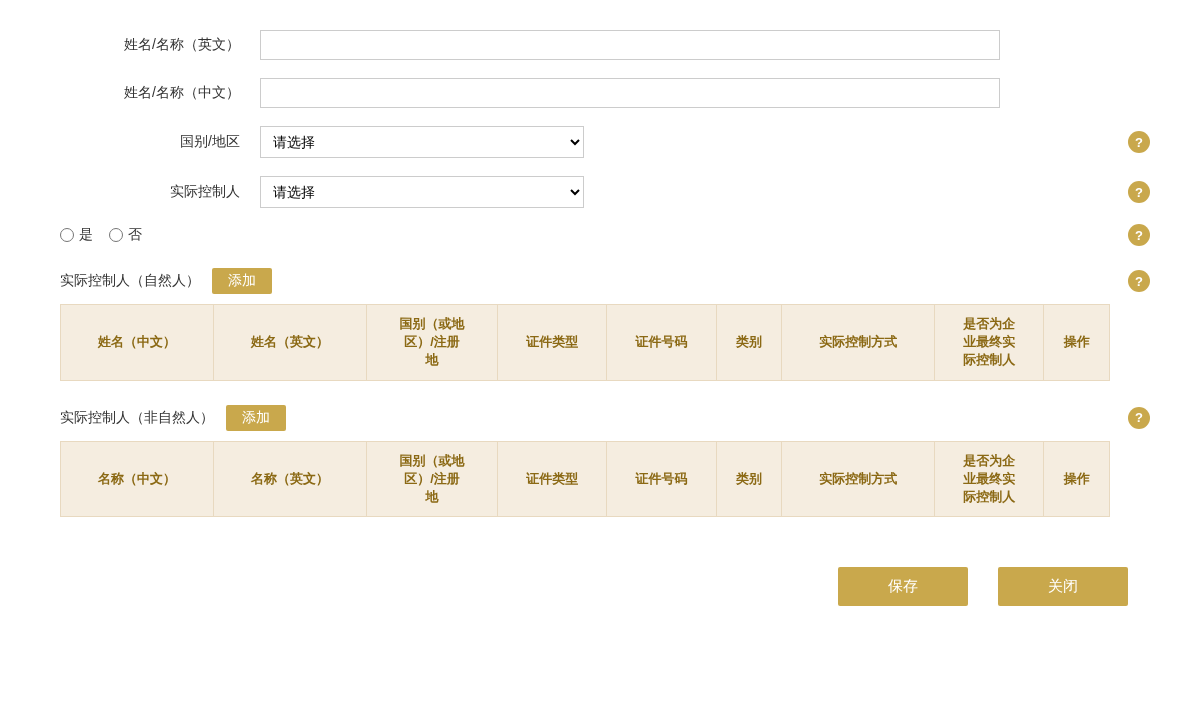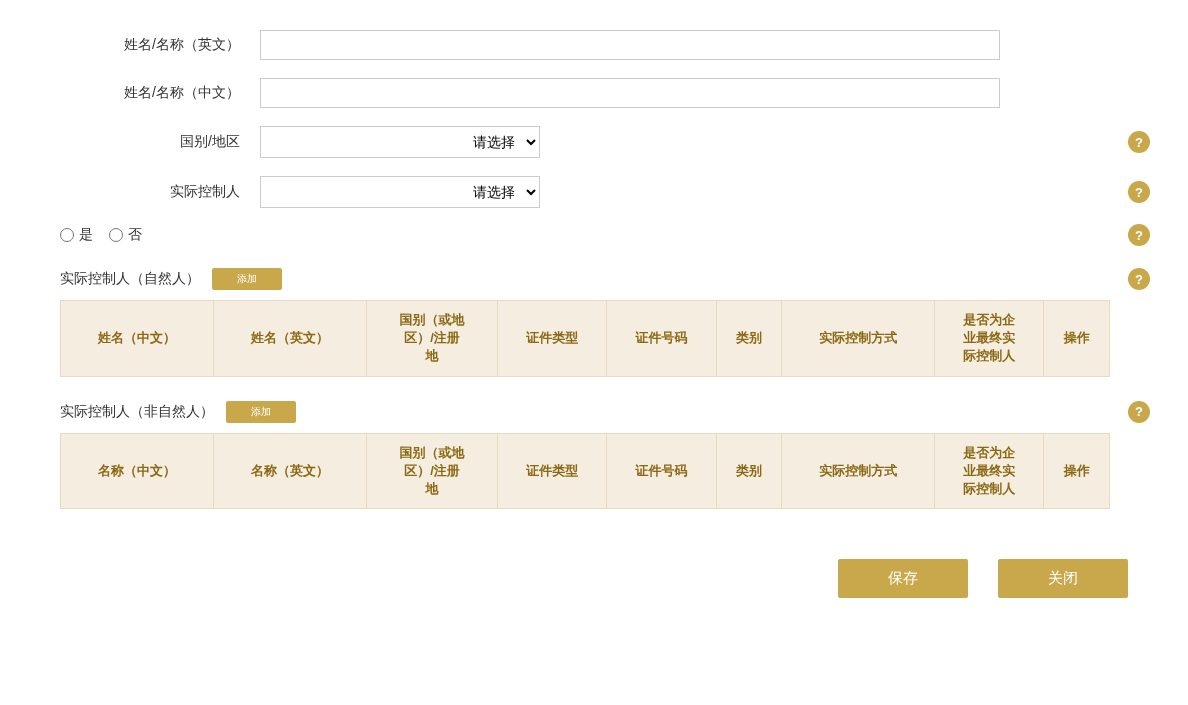--- a/index.html
+++ b/index.html
@@ -35,29 +35,28 @@
     .form-input {
       flex: 1;
       height: 30px;
       border: 1px solid #ccc;
       padding: 4px 8px;
       font-size: 14px;
       outline: none;
       max-width: 740px;
     }
     .form-select {
-      width: 280px;
+      width: 324px;
       height: 32px;
       border: 1px solid #ccc;
       padding: 4px 8px;
       font-size: 14px;
       background: #fff;
       cursor: pointer;
       appearance: auto;
-      text-align: right;
     }
     .help-icon {
       width: 22px;
       height: 22px;
       background: #c9a84c;
       border-radius: 50%;
       display: flex;
       align-items: center;
       justify-content: center;
       color: #fff;
@@ -95,22 +94,22 @@
     }
     .section-title {
       font-size: 14px;
       color: #333;
       margin-right: 12px;
     }
     .add-btn {
       background: #c9a84c;
       color: #fff;
       border: none;
-      padding: 4px 25px;
-      font-size: 10px;
+      padding: 4px 16px;
+      font-size: 14px;
       cursor: pointer;
       border-radius: 2px;
     }
     .section-help {
       position: absolute;
       right: -40px;
     }
     .data-table {
       width: 100%;
       border-collapse: collapse;

